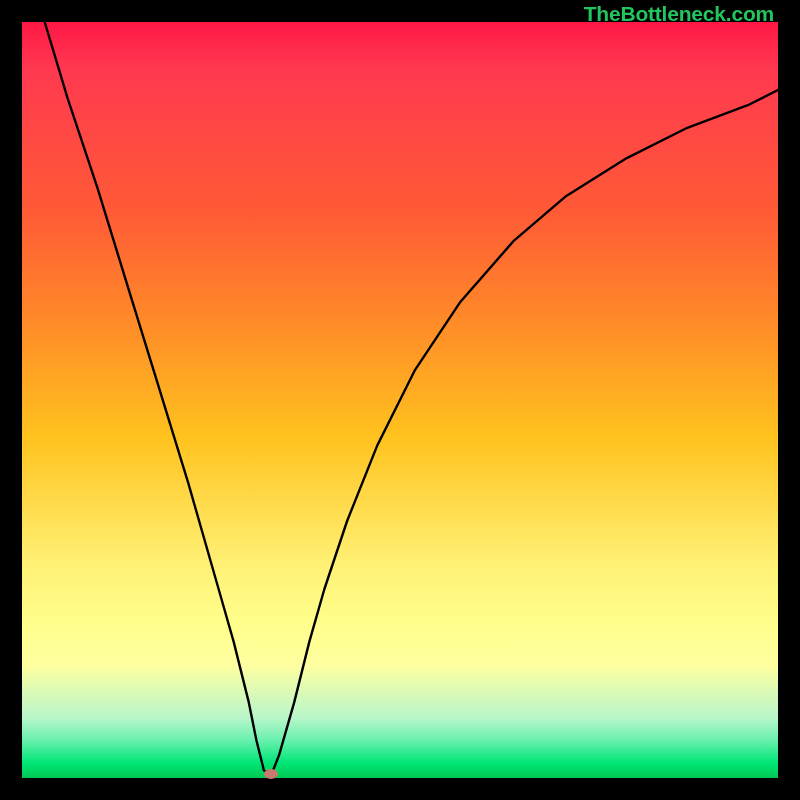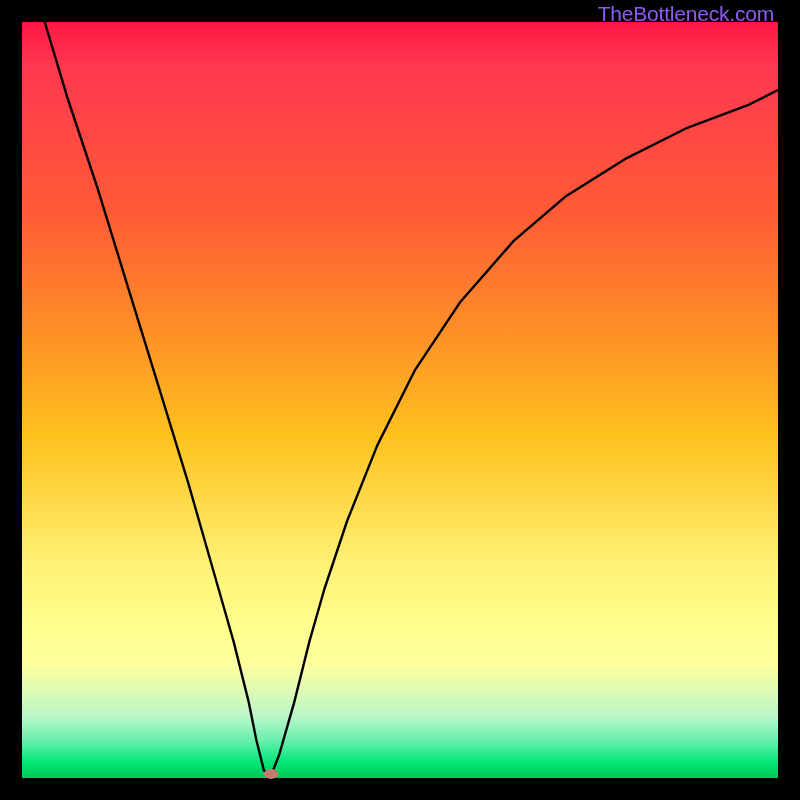--- a/index.html
+++ b/index.html
@@ -30,22 +30,22 @@
       #69f0ae 95%,
       #00e676 98%,
       #00c853 100%
     );
   }
   .watermark {
     position: absolute;
     top: 2px;
     right: 26px;
     font-size: 21px;
-    font-weight: 400;
-    color: #8b5cf6;
+    font-weight: 700;
+    color: #22c55e;
     letter-spacing: -0.2px;
   }
   svg.curve {
     position: absolute;
     top: 0;
     left: 0;
     width: 756px;
     height: 756px;
   }
   .marker {

